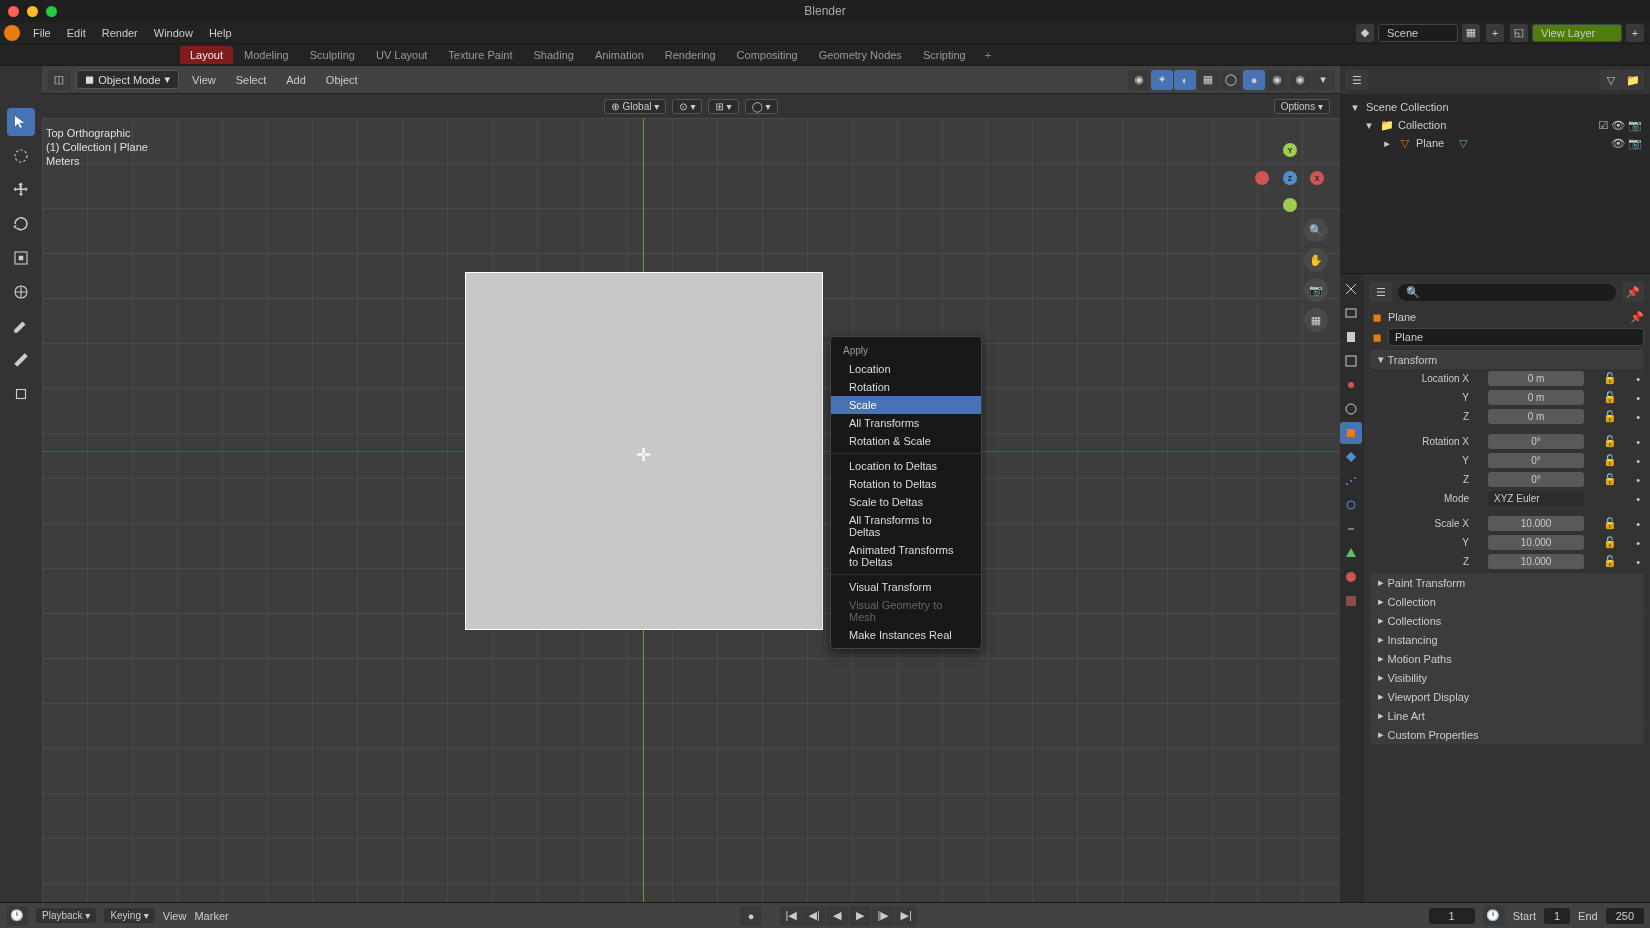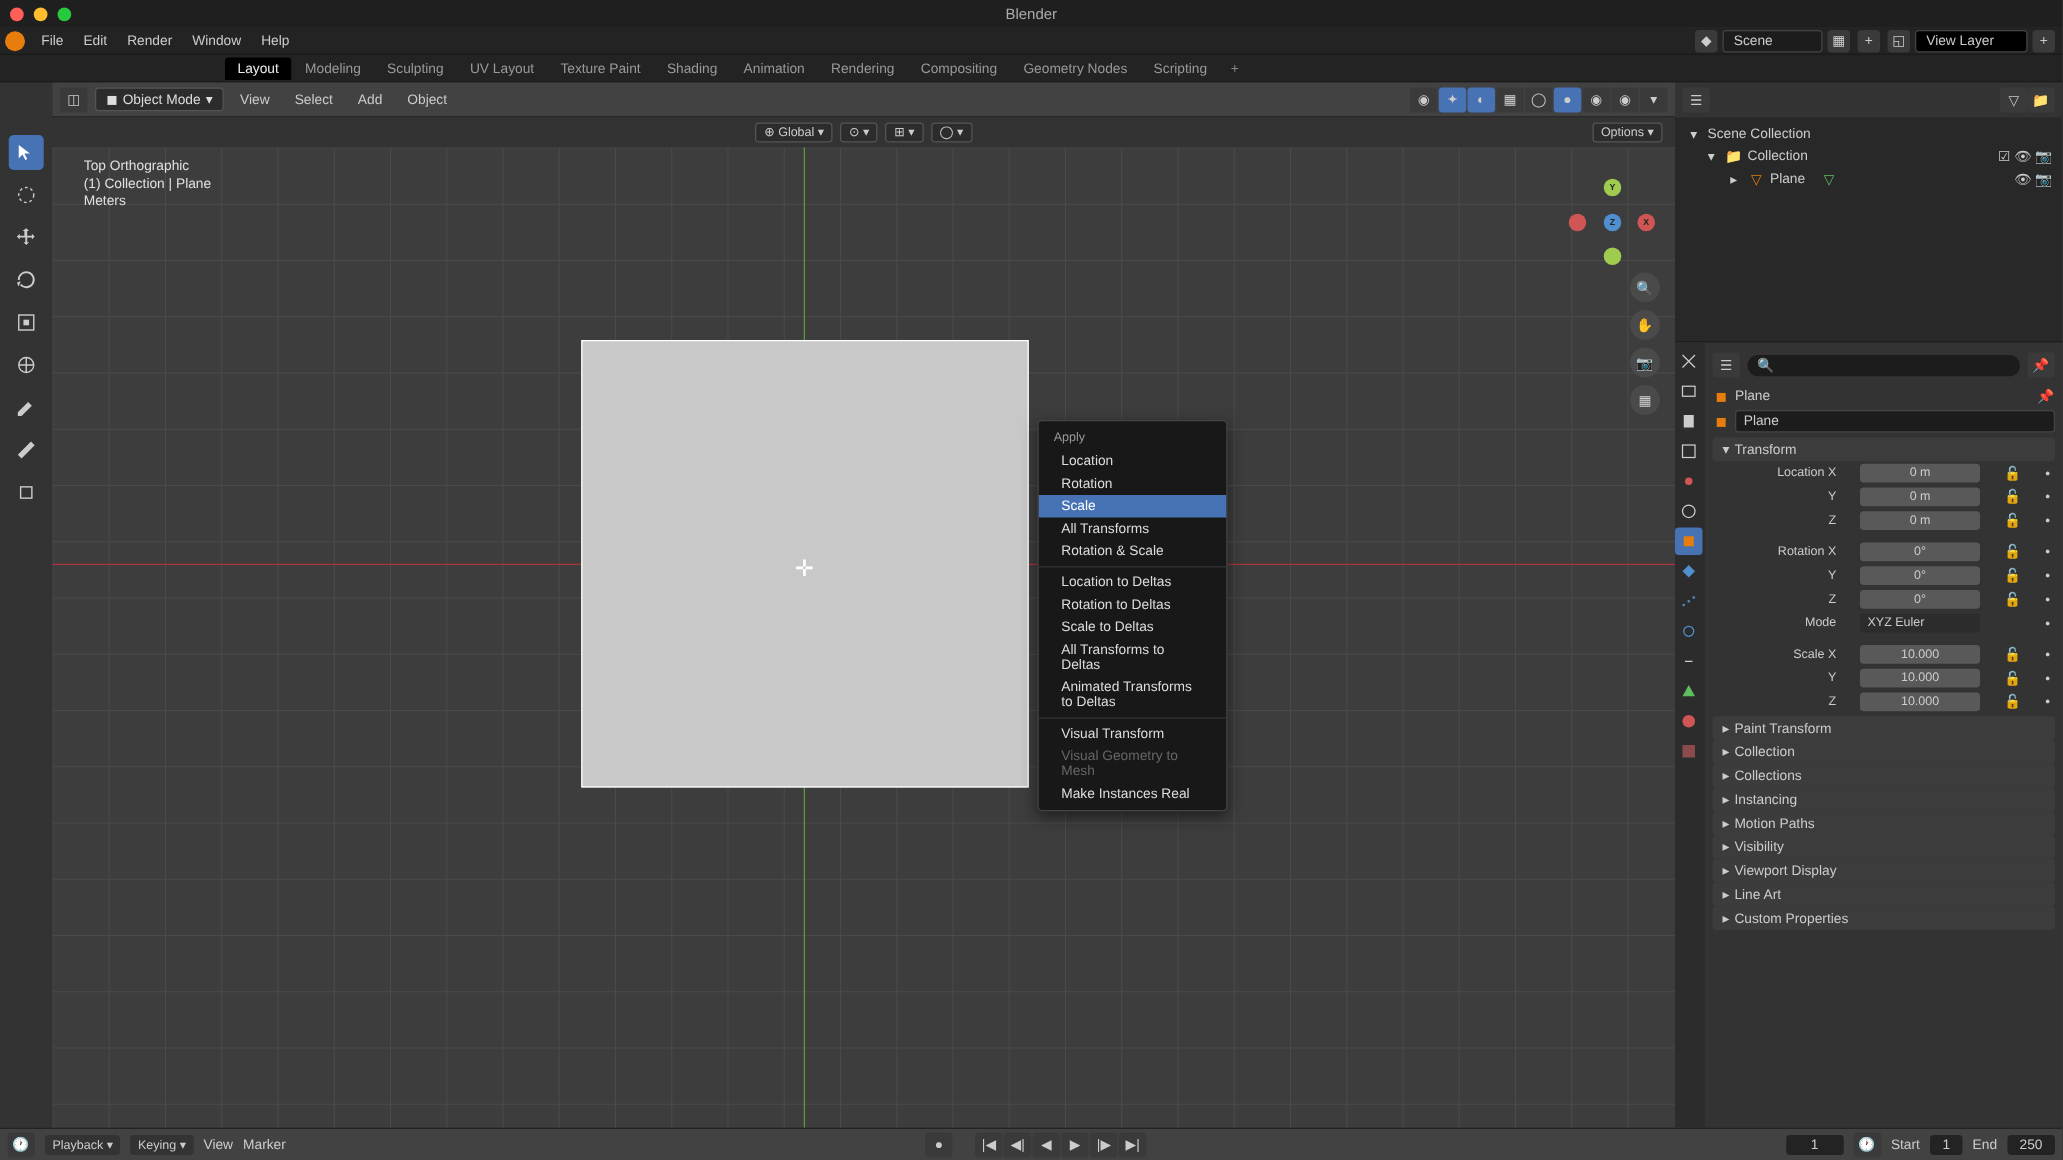--- a/index.html
+++ b/index.html
@@ -13,27 +13,27 @@
 .tl-yellow { background: #ffbd2e; }
 .tl-green { background: #27c93f; }
 .title-center { position: absolute; left: 50%; transform: translateX(-50%); color: #aaa; font-size: 12px; }
 
 
 .menubar { height: 22px; background: #232323; display: flex; align-items: center; gap: 2px; padding: 0 4px; border-bottom: 1px solid #1a1a1a; }
 .menubar > span { padding: 2px 7px; cursor: default; color: #ccc; }
 .blender-logo { width: 16px; height: 16px; background: #e87d0d; border-radius: 50%; margin-right: 4px; }
 .spacer { flex: 1; }
 .scene-input { background: #1c1c1c; border: 1px solid #444; border-radius: 3px; padding: 2px 8px; color: #ccc; width: 80px; font-size: 11px; }
-.layer-input { background: #000000; border: 1px solid #444; border-radius: 3px; padding: 2px 8px; color: #ccc; width: 90px; font-size: 11px; }
+.layer-input { background: #4d7c0f; border: 1px solid #444; border-radius: 3px; padding: 2px 8px; color: #ccc; width: 90px; font-size: 11px; }
 .icon-sq { width: 18px; height: 18px; background: #3a3a3a; border-radius: 3px; display: inline-flex; align-items: center; justify-content: center; margin: 0 2px; }
 
 
 .tabrow { height: 22px; background: #232323; display: flex; align-items: center; gap: 1px; padding-left: 180px; border-bottom: 1px solid #1a1a1a; }
 .tab { padding: 3px 10px; color: #999; cursor: default; border-radius: 3px 3px 0 0; }
-.tab.active { background: #000000; color: #eee; }
+.tab.active { background: #7f1d1d; color: #eee; }
 .tab-add { color: #888; padding: 0 8px; }
 
 
 .main { display: flex; height: 836px; }
 .left-tools { width: 42px; background: #333; padding-top: 42px; display: flex; flex-direction: column; align-items: center; gap: 6px; }
 .tool-btn { width: 28px; height: 28px; border-radius: 4px; display: flex; align-items: center; justify-content: center; background: transparent; }
 .tool-btn.active { background: #4772b3; }
 .tool-btn svg { width: 18px; height: 18px; }
 
 
@@ -45,21 +45,21 @@
 .icon-btn { width: 22px; height: 20px; background: #3a3a3a; border-radius: 3px; display: flex; align-items: center; justify-content: center; }
 .icon-btn.shaded { background: #4772b3; }
 
 .viewport-header2 { height: 24px; background: #333; display: flex; align-items: center; padding: 0 6px; gap: 6px; justify-content: center; }
 .global-sel { background: #2c2c2c; border: 1px solid #555; border-radius: 3px; padding: 1px 6px; color: #ccc; font-size: 10px; }
 
 .viewport { flex: 1; background: #3d3d3d; position: relative; background-image: 
   linear-gradient(#4a4a4a 1px, transparent 1px),
   linear-gradient(90deg, #4a4a4a 1px, transparent 1px);
   background-size: 45px 45px; }
-.vp-info { position: absolute; top: 8px; left: 25px; font-size: 11px; line-height: 14px; color: #e0e0e0; }
+.vp-info { position: absolute; top: 8px; left: 4px; font-size: 11px; line-height: 14px; color: #e0e0e0; }
 .plane { position: absolute; left: 423px; top: 154px; width: 358px; height: 358px; background: #c8c8c8; border: 1px solid #fff; }
 .axis-y { position: absolute; left: 601px; top: 0; width: 1px; height: 100%; background: #5d9c3e; }
 .axis-x { position: absolute; top: 333px; left: 0; width: 100%; height: 1px; background: #a8343a; }
 .cursor-3d { position: absolute; left: 594px; top: 326px; font-size: 18px; color: #fff; }
 .gizmo { position: absolute; right: 20px; top: 30px; width: 60px; height: 60px; }
 .gizmo-ball { width: 14px; height: 14px; border-radius: 50%; position: absolute; font-size: 7px; display: flex; align-items: center; justify-content: center; color: #222; font-weight: bold; }
 .nav-icons { position: absolute; right: 12px; top: 100px; display: flex; flex-direction: column; gap: 6px; }
 .nav-icon { width: 24px; height: 24px; background: #4a4a4a; border-radius: 50%; display: flex; align-items: center; justify-content: center; }
 
 

